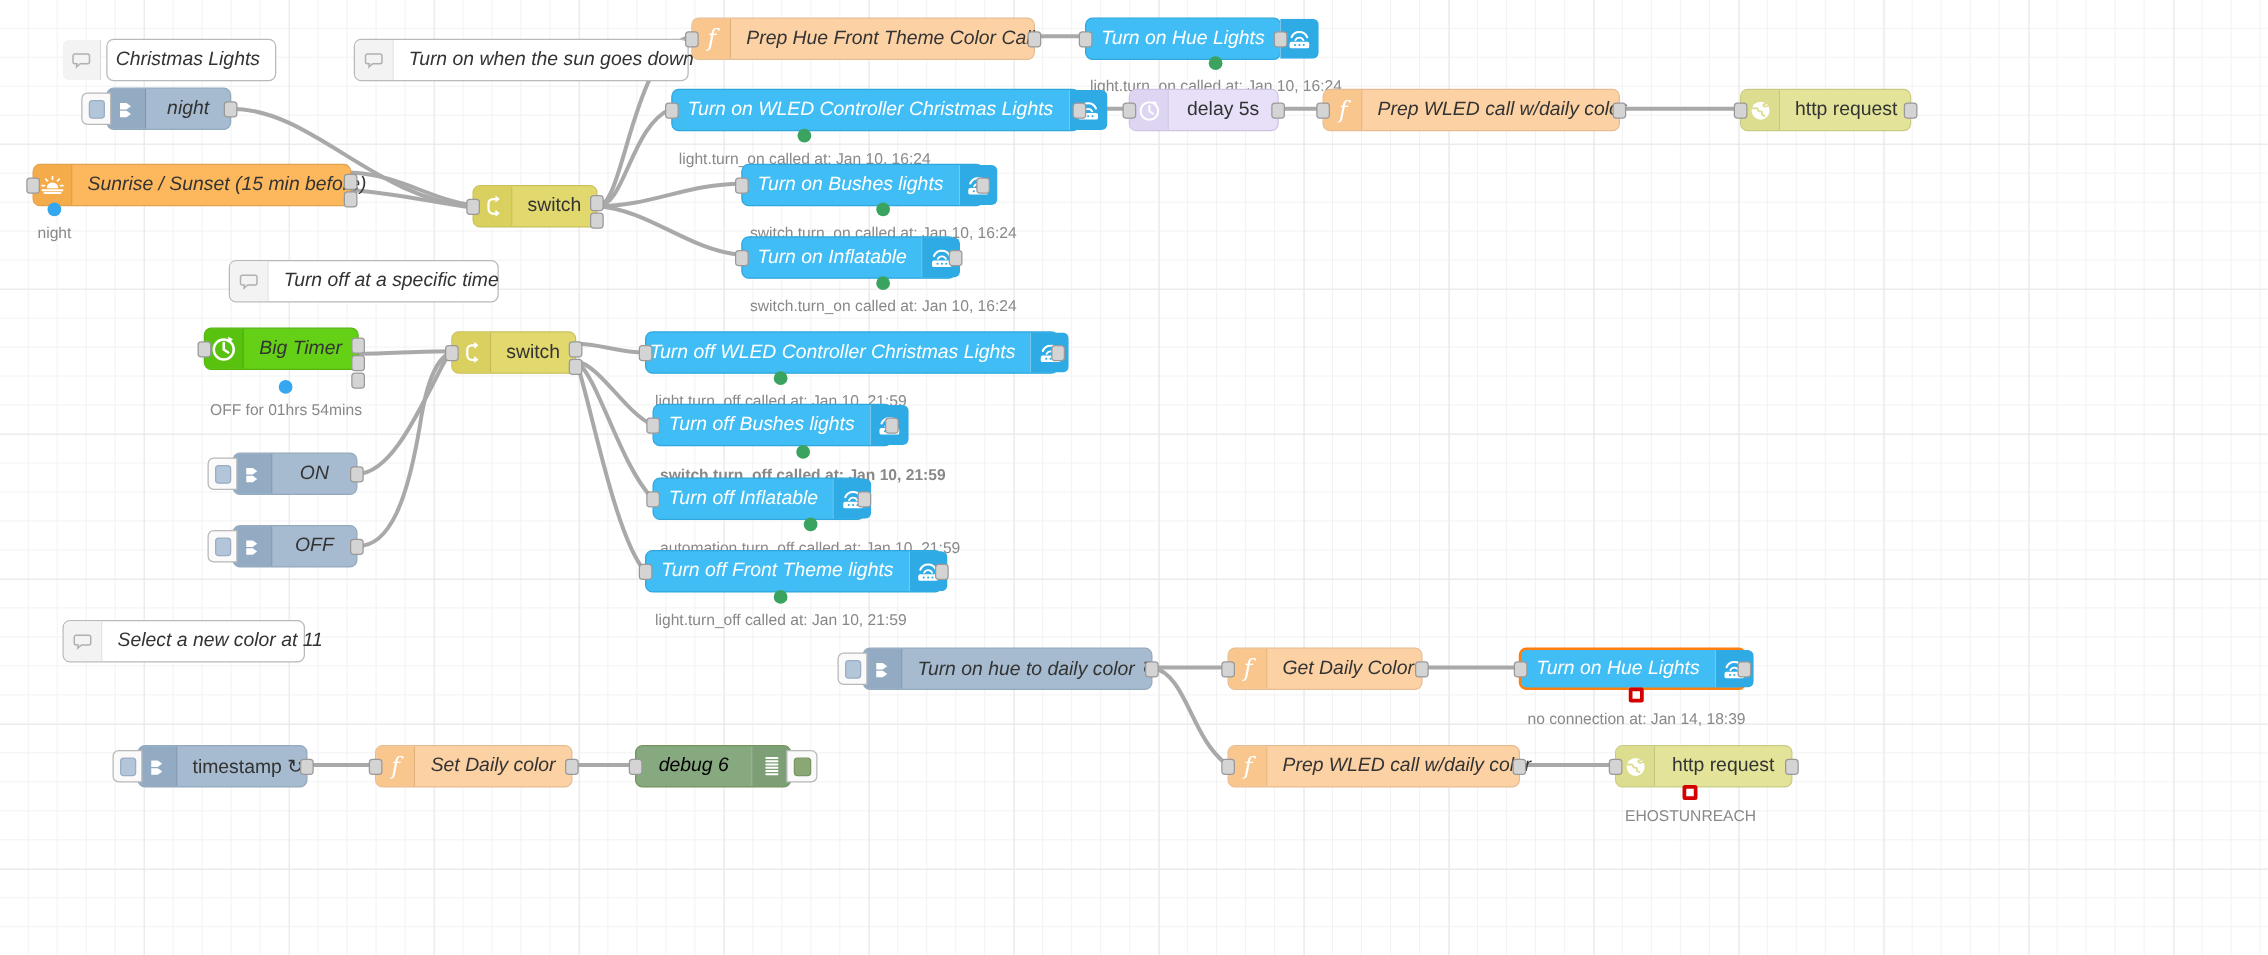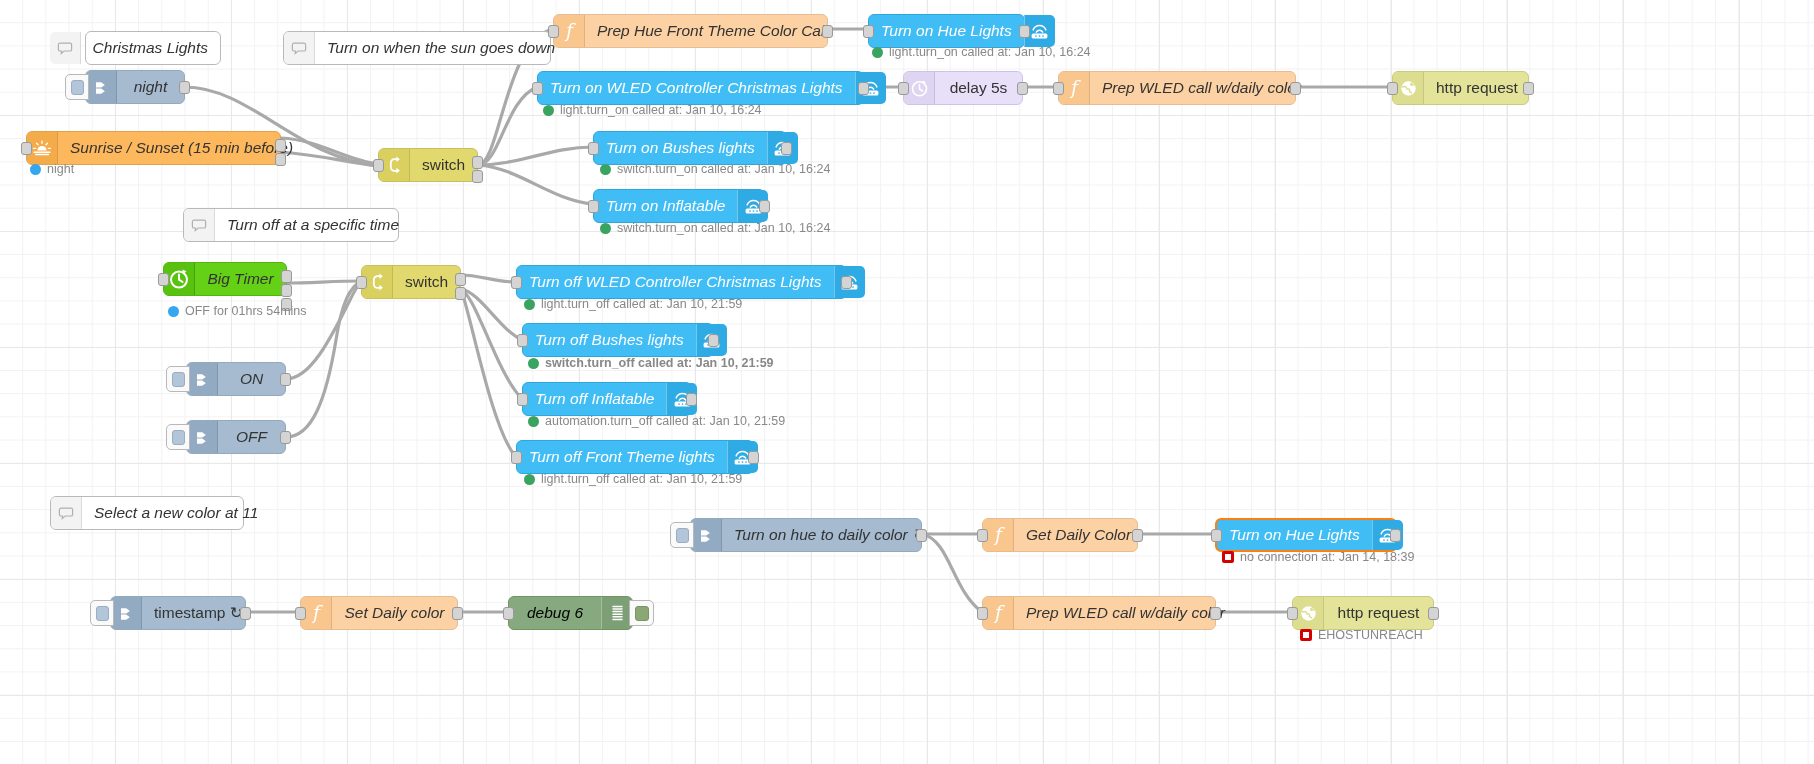--- a/index.html
+++ b/index.html
@@ -98,21 +98,21 @@
   .n-bigtimer{background:#64d016;border-color:#55b313;}
   .n-bigtimer .icon-box{background:#58c20f;border-right-color:rgba(0,0,0,.18);}
   .n-debug{background:#87a980;border-color:#74945e;}
   .n-debug .lbl{color:#000000;}
   .n-debug .icon-box.right{background:#7d9f76;border-left-color:rgba(255,255,255,.3);}
   .selected{border:2px solid #ff7f0e !important;}
 
   
   .status{
     position:absolute;display:flex;align-items:center;gap:6px;
-    font-size:12.5px;color:#888;white-space:nowrap;font-style:normal;
+    font-size:12.5px;color:#888;white-space:nowrap;font-style:normal;flex-direction:column;
   }
   .dot{width:11px;height:11px;border-radius:50%;flex:0 0 11px;}
   .dot.green{background:#3aa35f;}
   .dot.blue{background:#35a6f0;border-radius:50%;}
   .sq{width:12px;height:12px;flex:0 0 12px;box-sizing:border-box;
       border:3px solid #d40000;background:#fff;border-radius:2px;}
 </style>
 </head>
 <body>
 
@@ -395,21 +395,21 @@
             <path d="M3 3.3h5.2l3.6 2.6-3.6 2.6H3z" fill="#fff"></path>
             <path d="M3 9.6h5.2l3.6 2.6-3.6 2.6H3z" fill="#fff"></path>
           </svg>
         </div>
         <div class="lbl">OFF</div>
         <div class="port out"></div>
         <div class="inject-btn">
           <i></i>
         </div>
       </div>
-      <div class="node n-ha" style="left: 516px; top: 265px; width: 331px;">
+      <div class="node n-ha" style="left: 516px; top: 265px; width: 331px; justify-content: center;">
         <div class="lbl">Turn off WLED Controller Christmas Lights</div>
         <div class="icon-box right">
           <svg width="21" height="17" viewBox="0 0 21 17">
             <path d="M4.2 6.8a6.8 6.8 0 0 1 12.6 0" fill="none" stroke="#fff" stroke-width="1.6" stroke-linecap="round"></path>
             <path d="M7.3 9.1a3.6 3.6 0 0 1 6.4 0" fill="none" stroke="#fff" stroke-width="1.5" stroke-linecap="round"></path>
             <rect x="2.6" y="10.4" width="15.8" height="5.2" rx="1.5" fill="#fff"></rect>
             <g fill="#2eaae4">
               <circle cx="7" cy="13" r="0.85"></circle>
               <circle cx="10.5" cy="13" r="0.85"></circle>
               <circle cx="14" cy="13" r="0.85"></circle>

